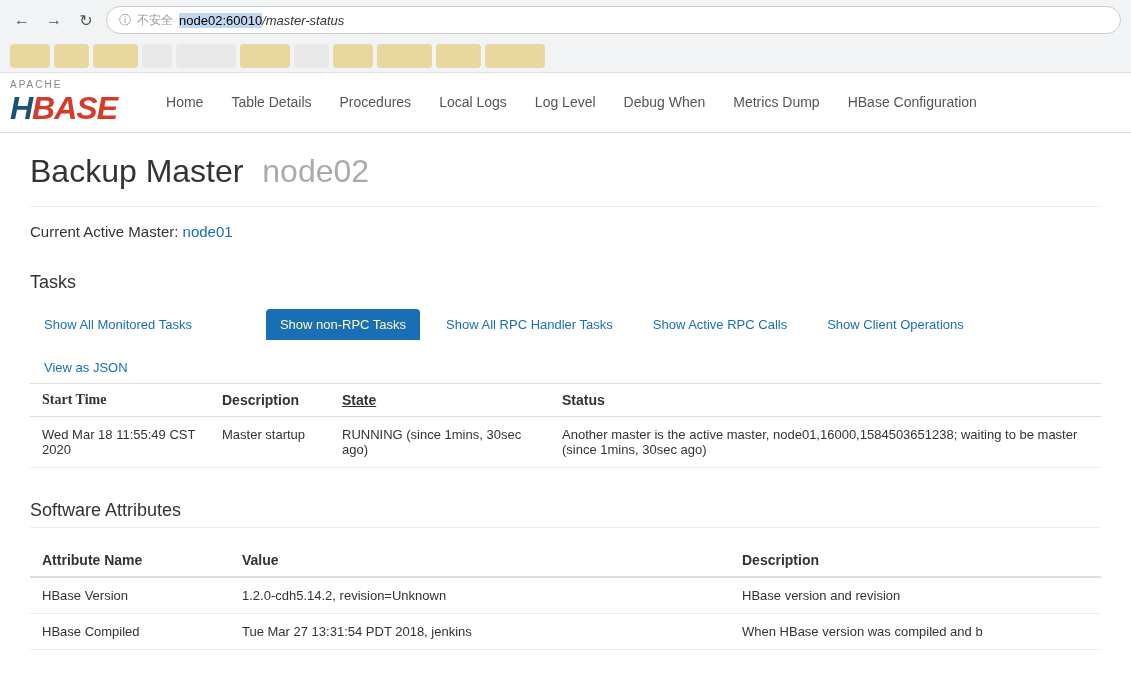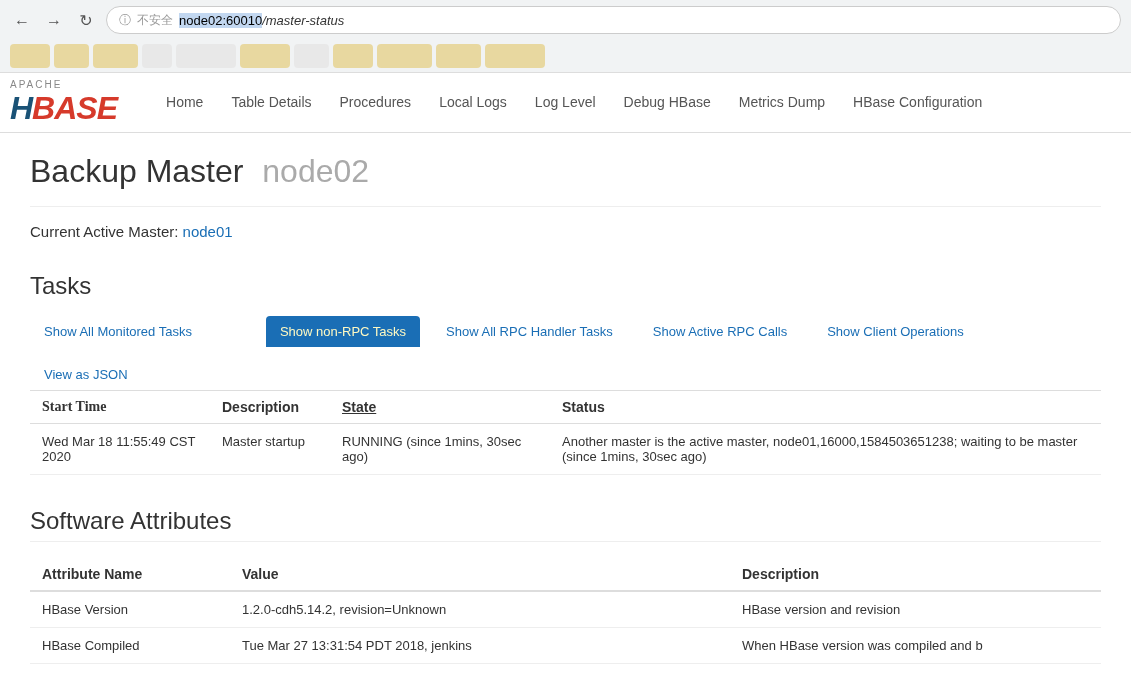--- a/index.html
+++ b/index.html
@@ -57,21 +57,21 @@
     .page-title {
       font-size: 32px; font-weight: 300; color: #333; margin-bottom: 4px;
     }
     .page-title .subtitle { color: #aaa; font-weight: 300; }
 
     .divider { border: none; border-top: 1px solid #eee; margin: 16px 0; }
 
     .active-master-line { margin: 16px 0 24px; font-size: 15px; }
     .active-master-link { color: #1a6eb5; text-decoration: none; }
 
-    .section-title { font-size: 24px; font-weight: 300; margin-bottom: 16px; margin-top: 32px; }
+    .section-title { font-size: 18px; font-weight: 300; margin-bottom: 16px; margin-top: 32px; }
 
     
     .task-buttons { display: flex; gap: 12px; flex-wrap: wrap; margin-bottom: 0; border-bottom: 1px solid #ddd; }
     .task-btn {
       padding: 8px 14px; font-size: 13px; cursor: pointer; text-decoration: none;
       color: #1a6eb5; background: transparent; border: none; display: inline-flex; align-items: center;
     }
     .task-btn.active {
       background: #1a6eb5; color: #fef9c3; border-radius: 4px 4px 0 0; text-decoration: none; margin-left: 48px;
     }
@@ -142,21 +142,21 @@
         <span class="logo-h">H</span><span>BASE</span>
       </div>
     </div>
   </div>
   <nav class="nav-links">
     <a class="nav-link">Home</a>
     <a class="nav-link">Table Details</a>
     <a class="nav-link">Procedures</a>
     <a class="nav-link">Local Logs</a>
     <a class="nav-link">Log Level</a>
-    <a class="nav-link">Debug HBase</a>
+    <a class="nav-link">Debug When</a>
     <a class="nav-link">Metrics Dump</a>
     <a class="nav-link">HBase Configuration</a>
   </nav>
 </div>
 
 <div class="main-content">
 
   <h1 class="page-title">
     <span>Backup Master</span>
     <span class="subtitle" style="margin-left:10px;">node02</span>

